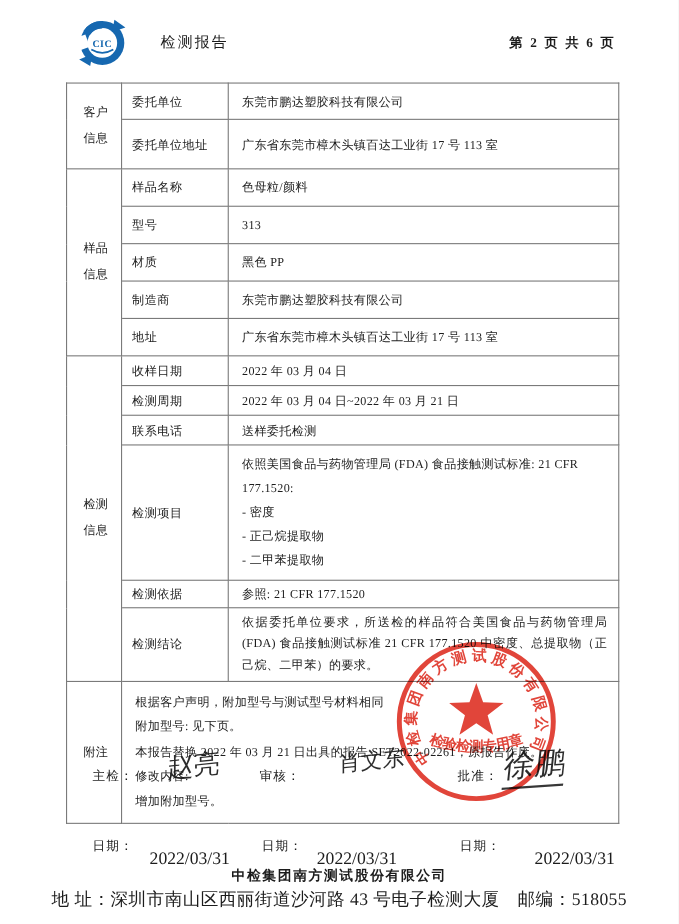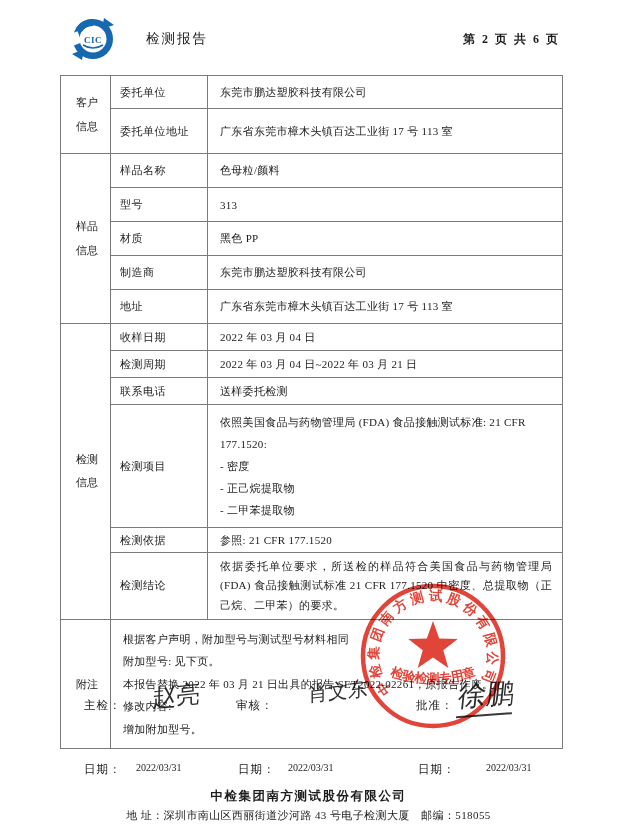--- a/index.html
+++ b/index.html
@@ -22,29 +22,29 @@
   td.val.multi { white-space:pre-line; line-height:2.0; padding-top:6px; padding-bottom:6px; }
   td.val.para { line-height:1.75; padding-top:4px; padding-bottom:4px; text-align:justify; }
   td.note-cell { padding:8px 10px 8px 12px; white-space:pre-line; line-height:2.05; letter-spacing:0.3px; }
 
   
   .sign-area { position:absolute; top:678px; left:60px; width:502px; height:110px; font-size:11.5px; }
   .sig-label { position:absolute; font-weight:normal; letter-spacing:1px; }
   .sig-name { position:absolute; color:#161616; transform:rotate(-6deg) skewX(-6deg); font-size:24px; opacity:0.9; }
   .sig-name.big { font-size:28px; transform:rotate(-4deg) skewX(-10deg); border-bottom:2px solid #222; padding-bottom:0; }
   .date-label { position:absolute; top:84px; letter-spacing:1px; }
-  .date-val { position:absolute; top:84px; font-size:10px;text-align:center; }
+  .date-val { position:absolute; top:94px; font-size:16px;text-align:center; }
 
   
   .stamp { position:absolute; left:357px; top:580px; width:152px; height:152px; mix-blend-mode:multiply; opacity:0.88; pointer-events:none; }
 
   
   .footer { position:absolute; top:788px; left:0; width:617px; text-align:center; }
   .footer .company { font-size:12.5px; font-weight:bold; letter-spacing:1.5px; }
-  .footer .line { font-size:11px; margin-top:3px; letter-spacing:0.4px; }
+  .footer .line { font-size:16px; margin-top:3px; letter-spacing:0.4px; }
   .footer a.site { color:#0000cc; text-decoration:underline; }
 </style>
 </head>
 <body>
 
 <div class="page">
 
   <div class="header">
     <svg class="logo" viewBox="0 0 56 46">
       <circle cx="27" cy="23" r="20" fill="#1668b0"></circle>

